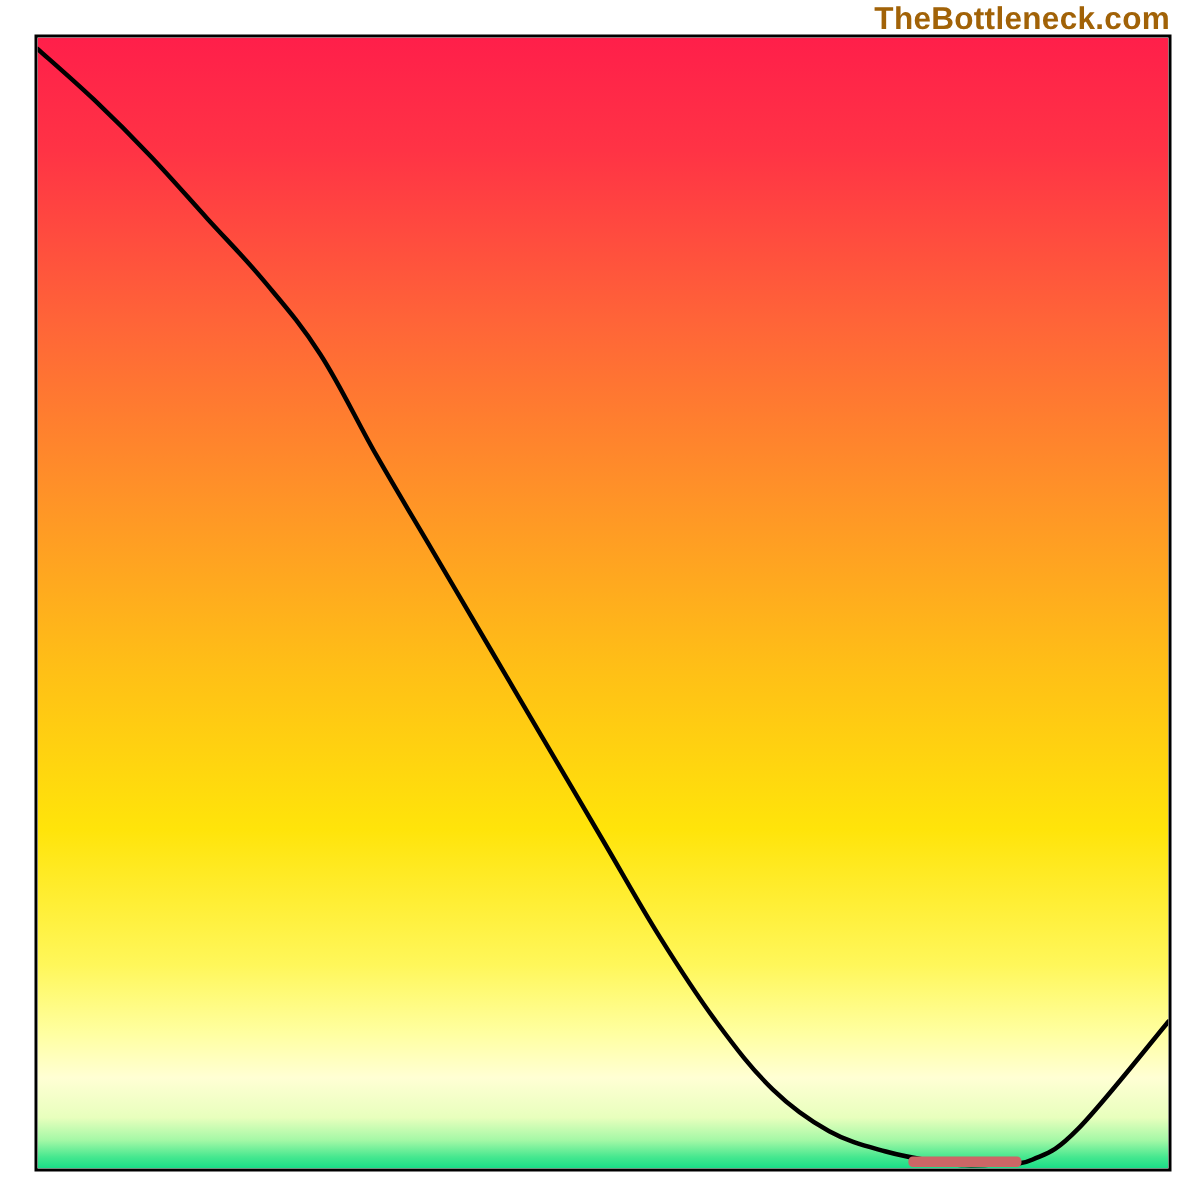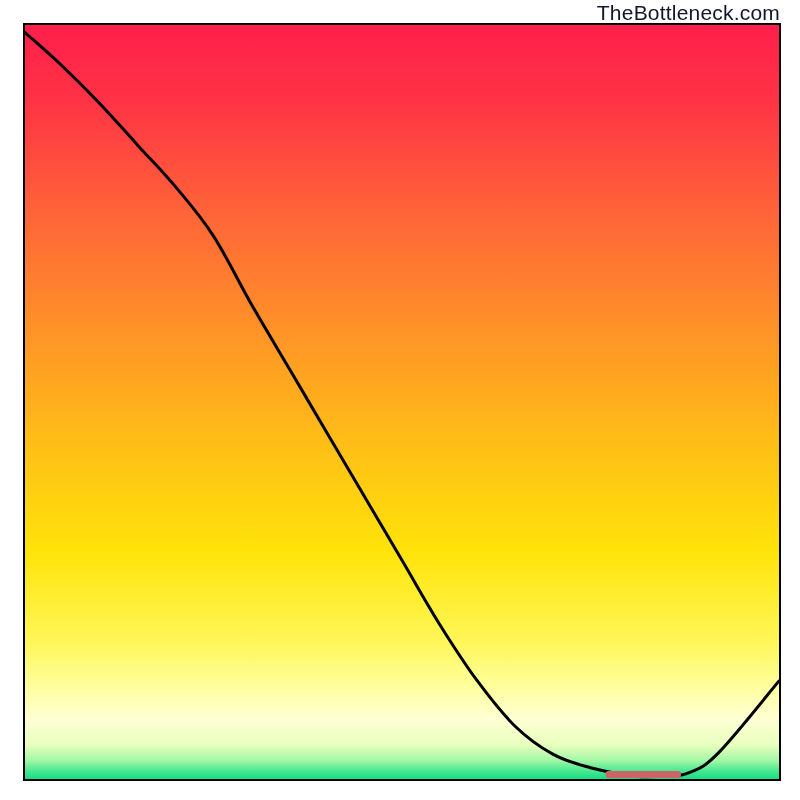--- a/index.html
+++ b/index.html
@@ -24,22 +24,22 @@
     height: 758px;
     border: 2px solid #000000;
     box-sizing: border-box;
     overflow: hidden;
   }
   .attribution {
     position: absolute;
     top: 1px;
     right: 20px;
     font-size: 21px;
-    color: #0f172a;
-    font-weight: normal;
+    color: #a16207;
+    font-weight: bold;
     letter-spacing: 0.2px;
   }
   svg.heat {
     position: absolute;
     left: 0;
     top: 0;
     width: 754px;
     height: 754px;
   }
   svg.curve {

